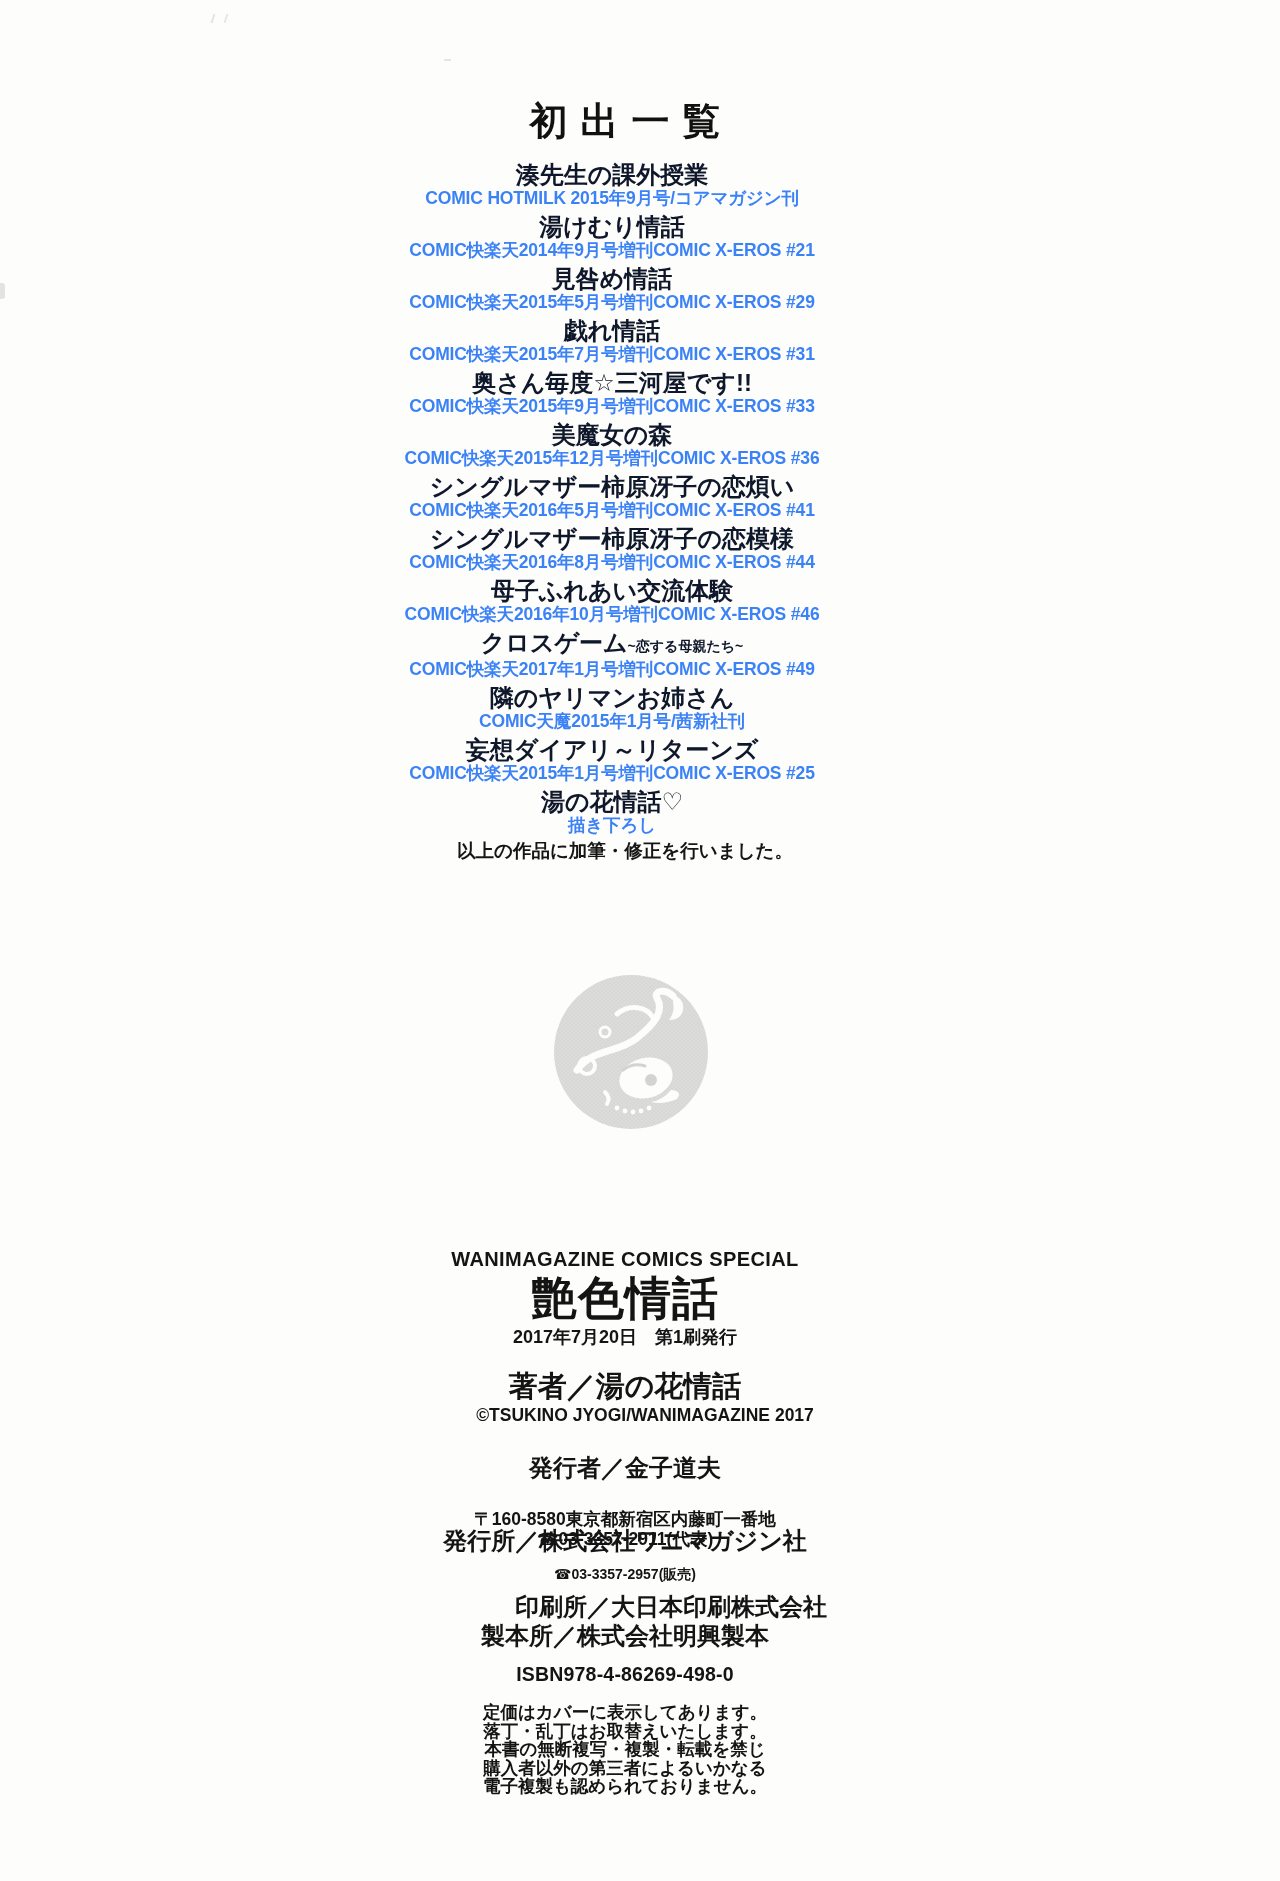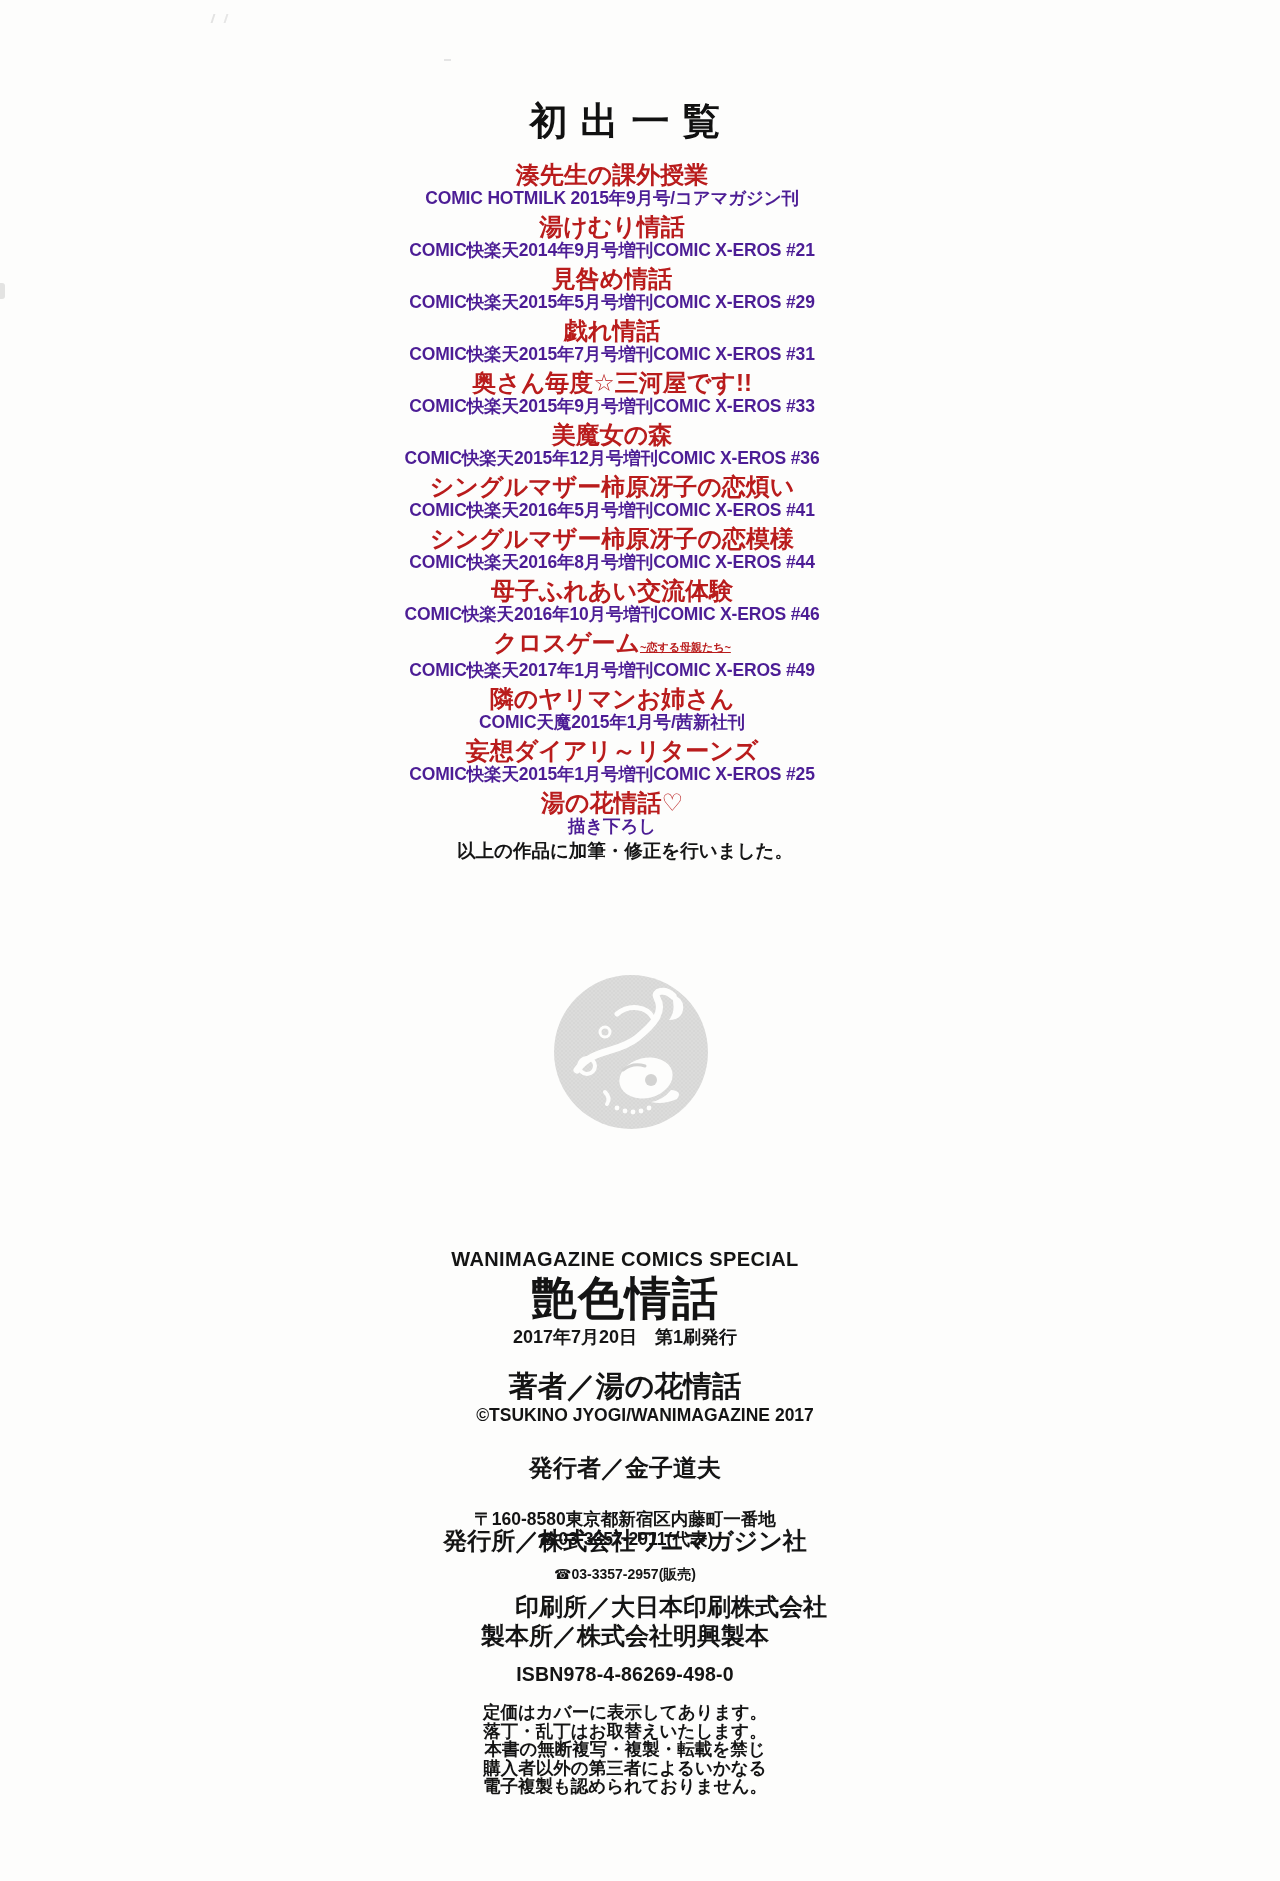--- a/index.html
+++ b/index.html
@@ -36,32 +36,31 @@
     top: 162px;
     left: 0;
     width: 1224px;
     text-align: center;
   }
   .work { margin-bottom: 6px; }
   .work-title {
     font-size: 24px;
     line-height: 26px;
     font-weight: bold;
-    color: #b91c1c;
+    color: #0f172a;
   }
   .work-suffix {
-    font-size: 11px;
-    font-weight: bold;
-    text-decoration: underline;
+    font-size: 14px;
+    font-weight: bold;
   }
   .work-source {
     font-size: 17.5px;
     line-height: 20px;
     font-weight: bold;
-    color: #4c1d95;
+    color: #3b82f6;
     letter-spacing: -0.01em;
   }
   .note {
     top: 838px;
     font-size: 18.5px;
     width: 1250px;
     color: #151515;
   }
   
   .watermark {

